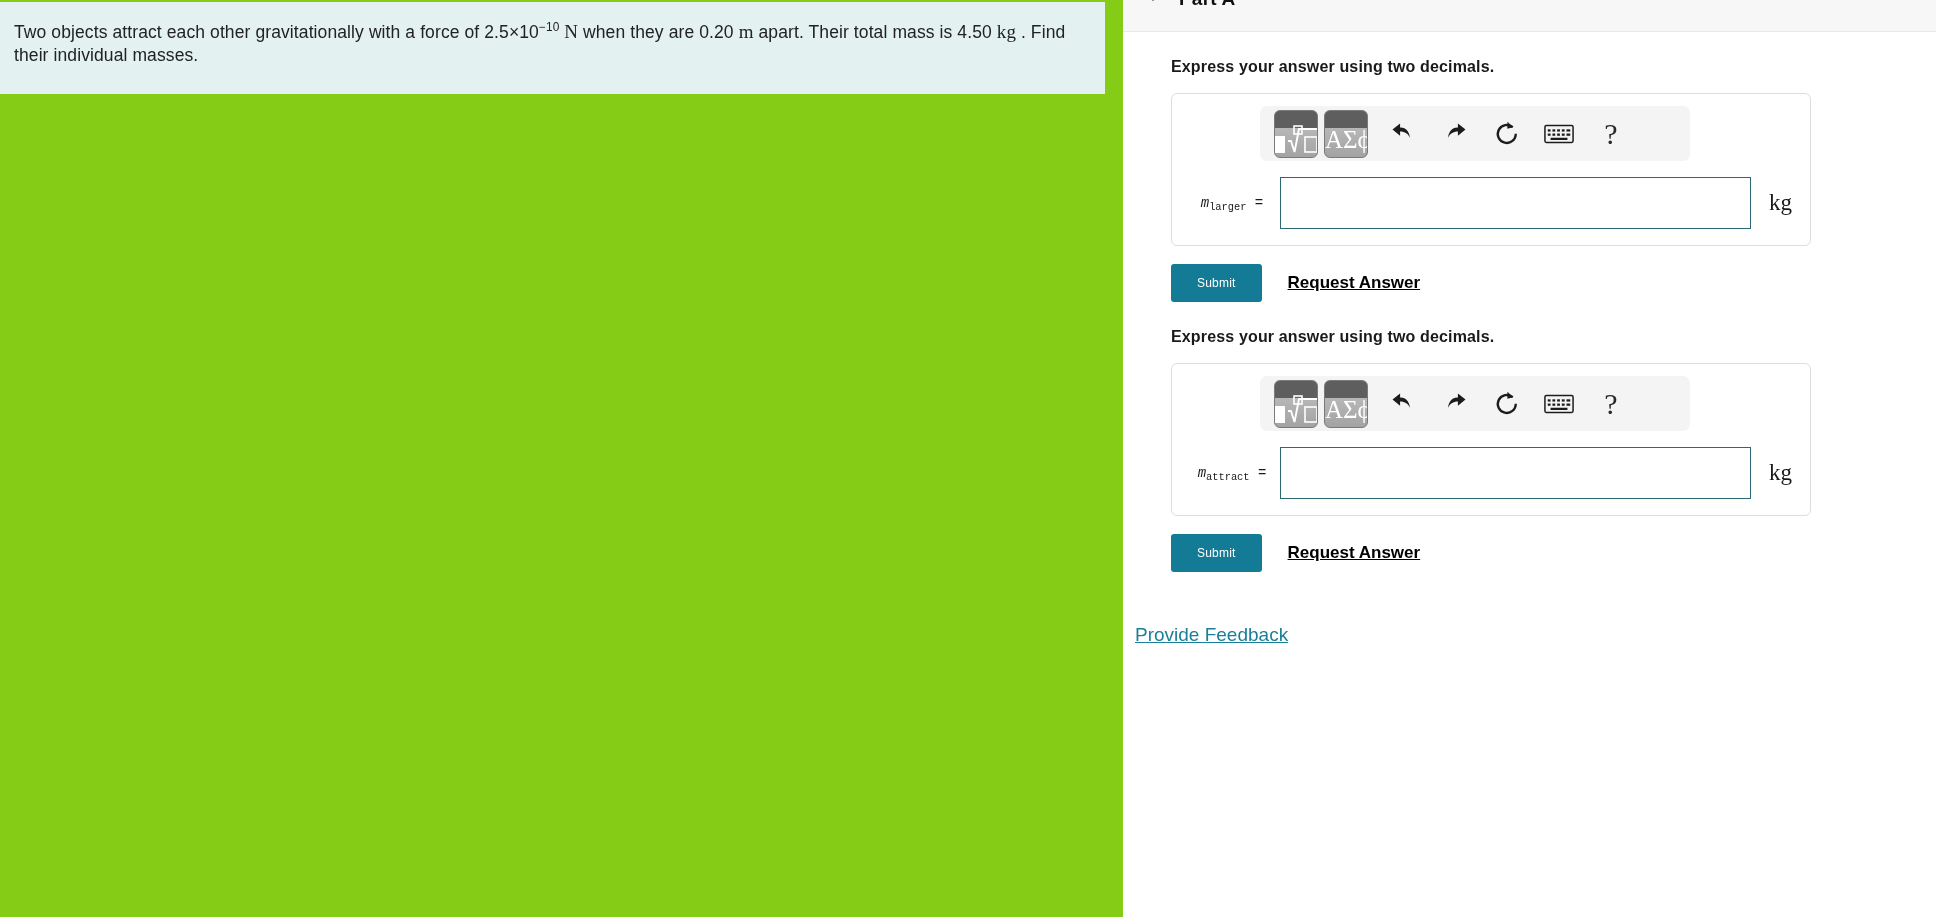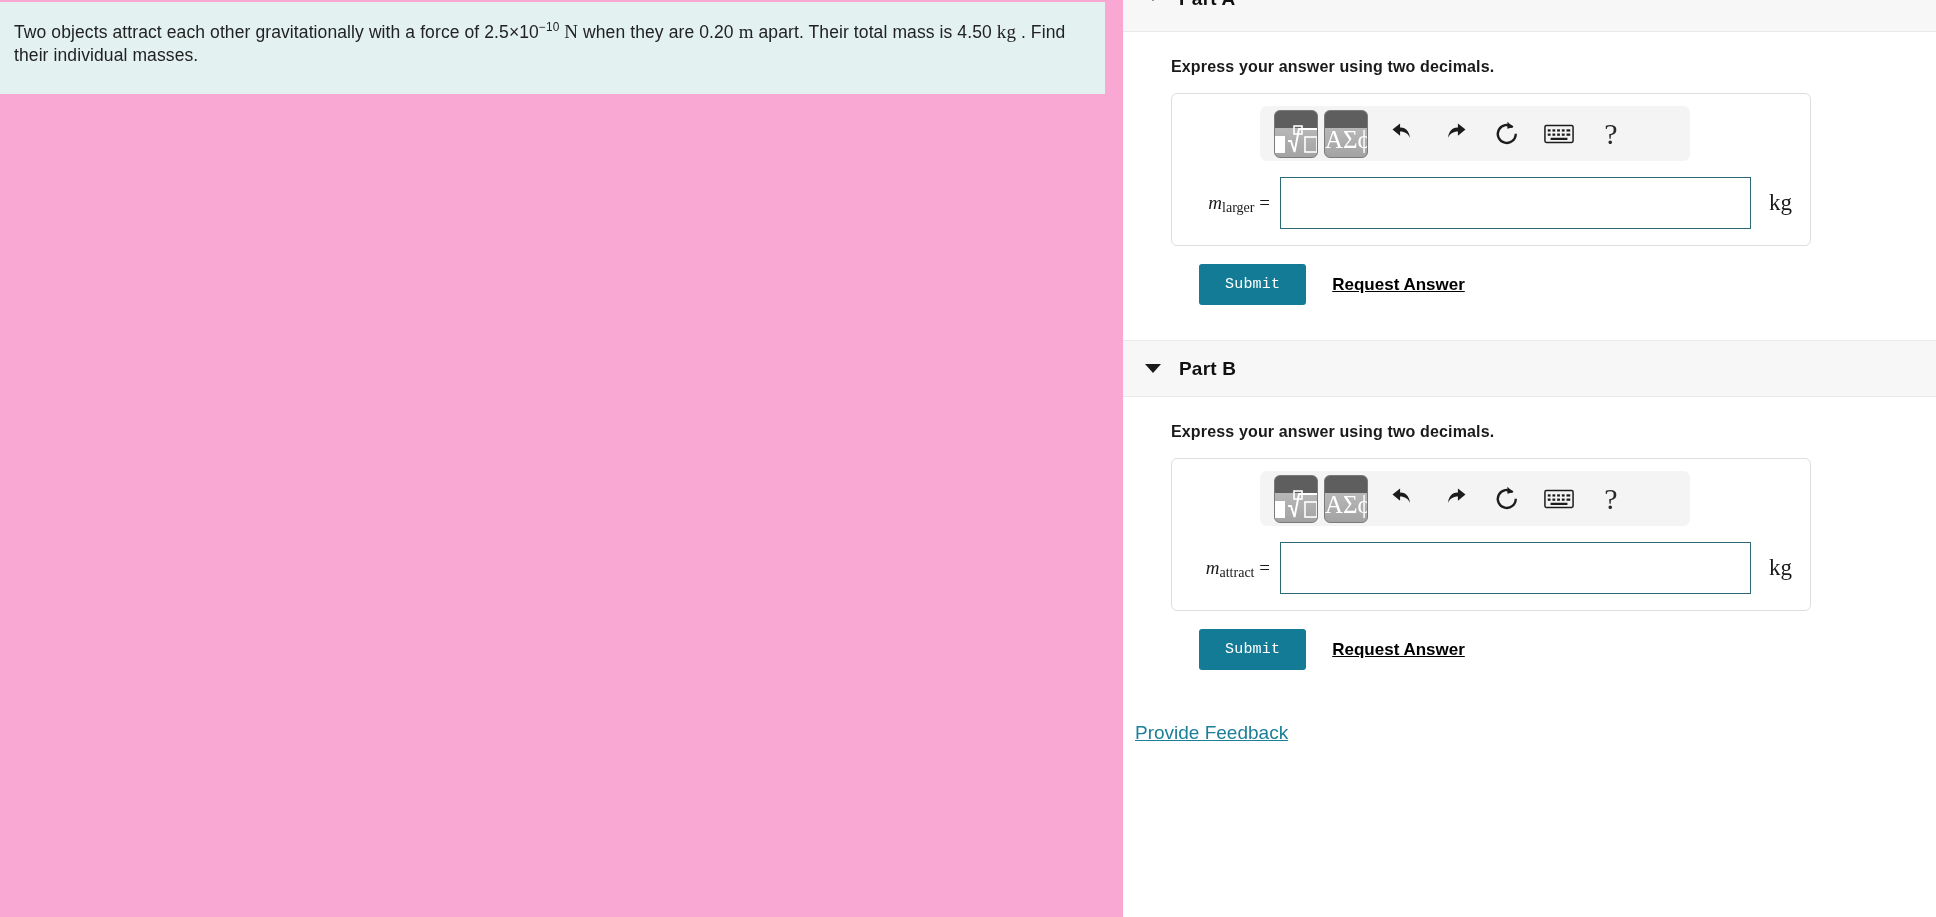--- a/index.html
+++ b/index.html
@@ -17,21 +17,21 @@
     height: 917px;
     background: #ffffff;
   }
 
   
   .left-panel {
     position: absolute;
     left: 0; top: 0;
     width: 1146px;
     height: 917px;
-    background: #f9a8d4;
+    background: #84cc16;
     border-right: 1px solid #dcdcdc;
   }
   .problem-box {
     position: absolute;
     left: 0; top: 2px;
     width: 1105px;
     min-height: 92px;
     background: #e3f2f1;
     padding: 18px 26px 20px 14px;
   }
@@ -168,27 +168,27 @@
   }
 
   
   .answer-row {
     display: flex;
     align-items: center;
     margin-top: 16px;
     padding: 0 18px 0 22px;
   }
   .var-label {
-    font-family: Liberation Serif, serif;
-    font-size: 19px;
+    font-family: Liberation Mono, monospace;
+    font-size: 14px;
     color: #1a1a1a;
     white-space: nowrap;
     margin-right: 10px;
     min-width: 76px;
-    text-align: right;
+    text-align: center;
   }
   .var-label i { font-style: italic; }
   .var-label sub {
     font-size: 0.74em;
     font-style: normal;
     vertical-align: baseline;
     position: relative;
     top: 3px;
   }
   .answer-input {
@@ -213,26 +213,25 @@
   .actions {
     display: flex;
     align-items: center;
     margin-top: 18px;
   }
   .submit-btn {
     background: #137b96;
     color: #ffffff;
     border: none;
     border-radius: 3px;
-    font-size: 15px;
-    font-family: Liberation Mono, monospace;
+    font-size: 12px;
+    font-family: Liberation Sans, sans-serif;
     padding: 12px 26px;
     cursor: pointer;
     letter-spacing: 0.2px;
-    margin-left: 28px;
   }
   .request-link {
     margin-left: 26px;
     color: #000000;
     font-size: 17px;
     font-weight: bold;
     text-decoration: underline;
     cursor: pointer;
   }
   .feedback-link {
@@ -330,24 +329,20 @@
         </div>
 
       </div>
 
       <div class="actions">
         <button class="submit-btn">Submit</button>
         <span class="request-link">Request Answer</span>
       </div>
     </div>
 
-    <div class="part-header" style="margin-top:35px;">
-      <span class="caret"></span>
-      <span class="part-title">Part B</span>
-    </div>
 
     <div class="part-body">
       <div class="instruction">Express your answer using two decimals.</div>
 
       <div class="answer-card">
 
         <div class="mathbar">
           <div class="mb-btn">
             <svg width="48" height="30" viewBox="0 0 48 30">
               <rect x="2" y="11" width="11" height="17" fill="#ffffff"></rect>

